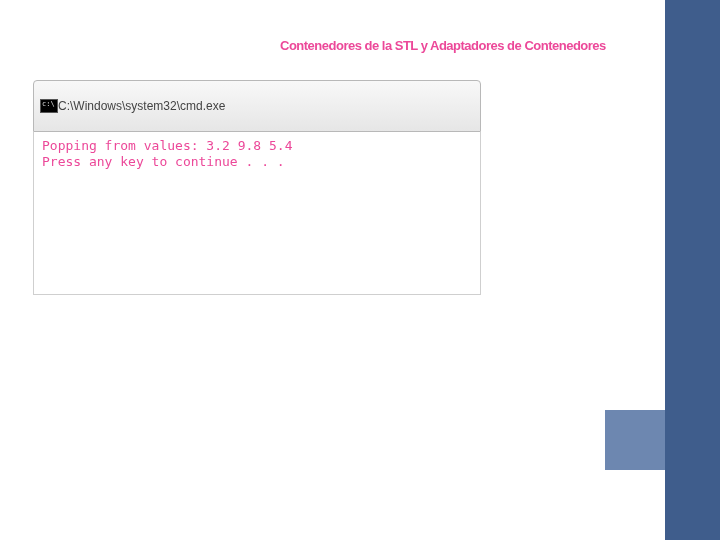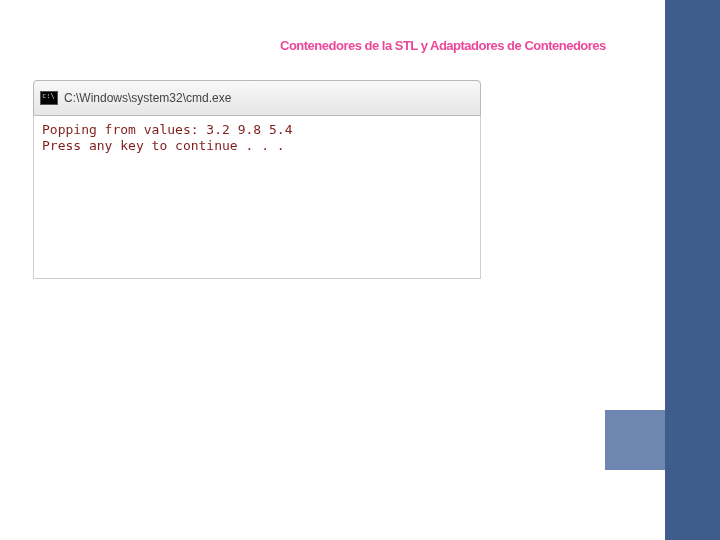--- a/index.html
+++ b/index.html
@@ -45,22 +45,21 @@
     width: 448px;
     background: #ffffff;
   }
   .console-titlebar {
     height: 26px;
     background: linear-gradient(to bottom, #f8f8f8, #e6e6e6);
     border: 1px solid #b8b8b8;
     border-radius: 4px 4px 0 0;
     display: flex;
     align-items: center;
-    gap: 6px;
-    padding: 4px 6px;
+    padding: 12px 6px;
   }
   .console-icon {
     width: 16px;
     height: 12px;
     background: #000;
     border: 1px solid #555;
     position: relative;
     display: inline-block;
   }
   .console-icon::after {
@@ -81,21 +80,21 @@
   .console-body {
     background: #ffffff;
     border-left: 1px solid #cfcfcf;
     border-right: 1px solid #cfcfcf;
     border-bottom: 1px solid #cfcfcf;
     padding: 6px 8px;
     min-height: 150px;
     font-family: "Lucida Console", "Consolas", monospace;
     font-size: 13px;
     line-height: 16px;
-    color: #7f1d1d;
+    color: #ec4899;
     white-space: pre;
   }
 </style>
 </head>
 <body>
 
 <div class="sidebar"></div>
 <div class="sidebar-accent"></div>
 
 <div class="page-title">Contenedores de la STL y Adaptadores de Contenedores</div>

